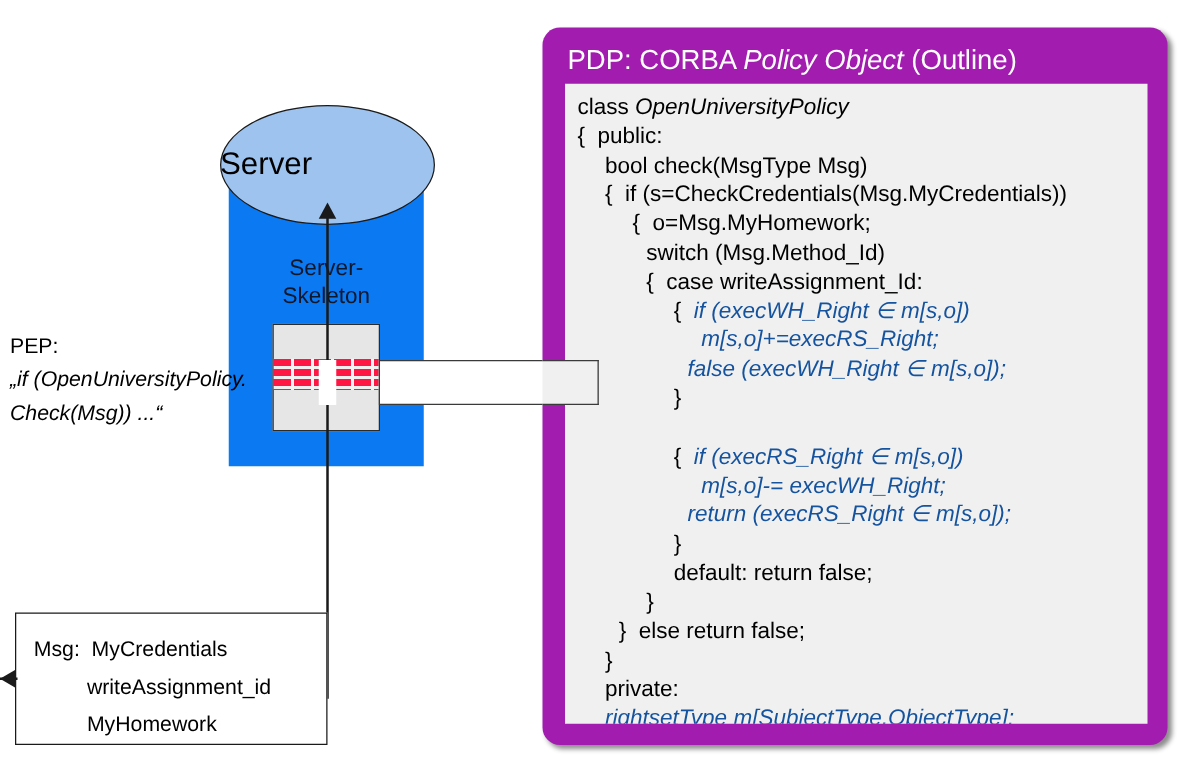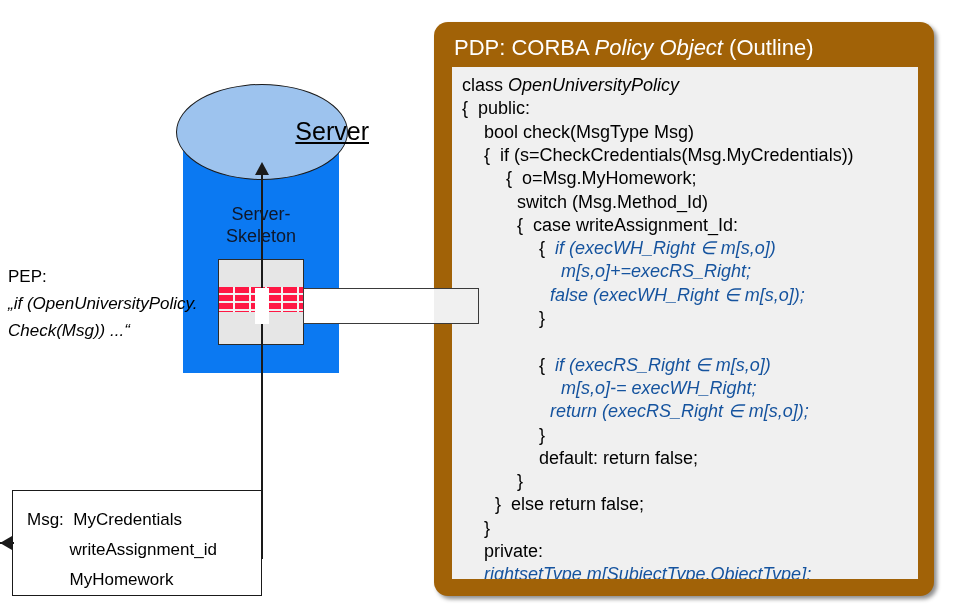--- a/index.html
+++ b/index.html
@@ -19,21 +19,21 @@
   
   .abs { position: absolute; }
   .nosel { user-select: none; }
 
   
   #pdp-panel {
     left: 434px;
     top: 22px;
     width: 500px;
     height: 574px;
-    background: #a16207;
+    background: #a21caf;
     border-radius: 14px;
     box-shadow: 3px 3px 4px rgba(0,0,0,0.45);
     box-sizing: border-box;
     z-index: 5;
   }
   #pdp-title {
     position: absolute;
     left: 20px;
     top: 13px;
     right: 12px;
@@ -82,25 +82,24 @@
     background: #9DC3EE;
     border: 1.6px solid #1a1a1a;
     border-radius: 50%;
     box-sizing: border-box;
     z-index: 3;
   }
   #server-label {
     left: 176px;
     top: 117px;
     width: 193px;
-    text-align: right;
+    text-align: left;
     font-size: 25px;
     color: #000000;
     z-index: 4;
-    text-decoration: underline;
   }
   #skeleton-label {
     left: 183px;
     top: 203px;
     width: 156px;
     text-align: center;
     font-size: 18px;
     line-height: 22px;
     color: #0f172a;
     z-index: 4;

